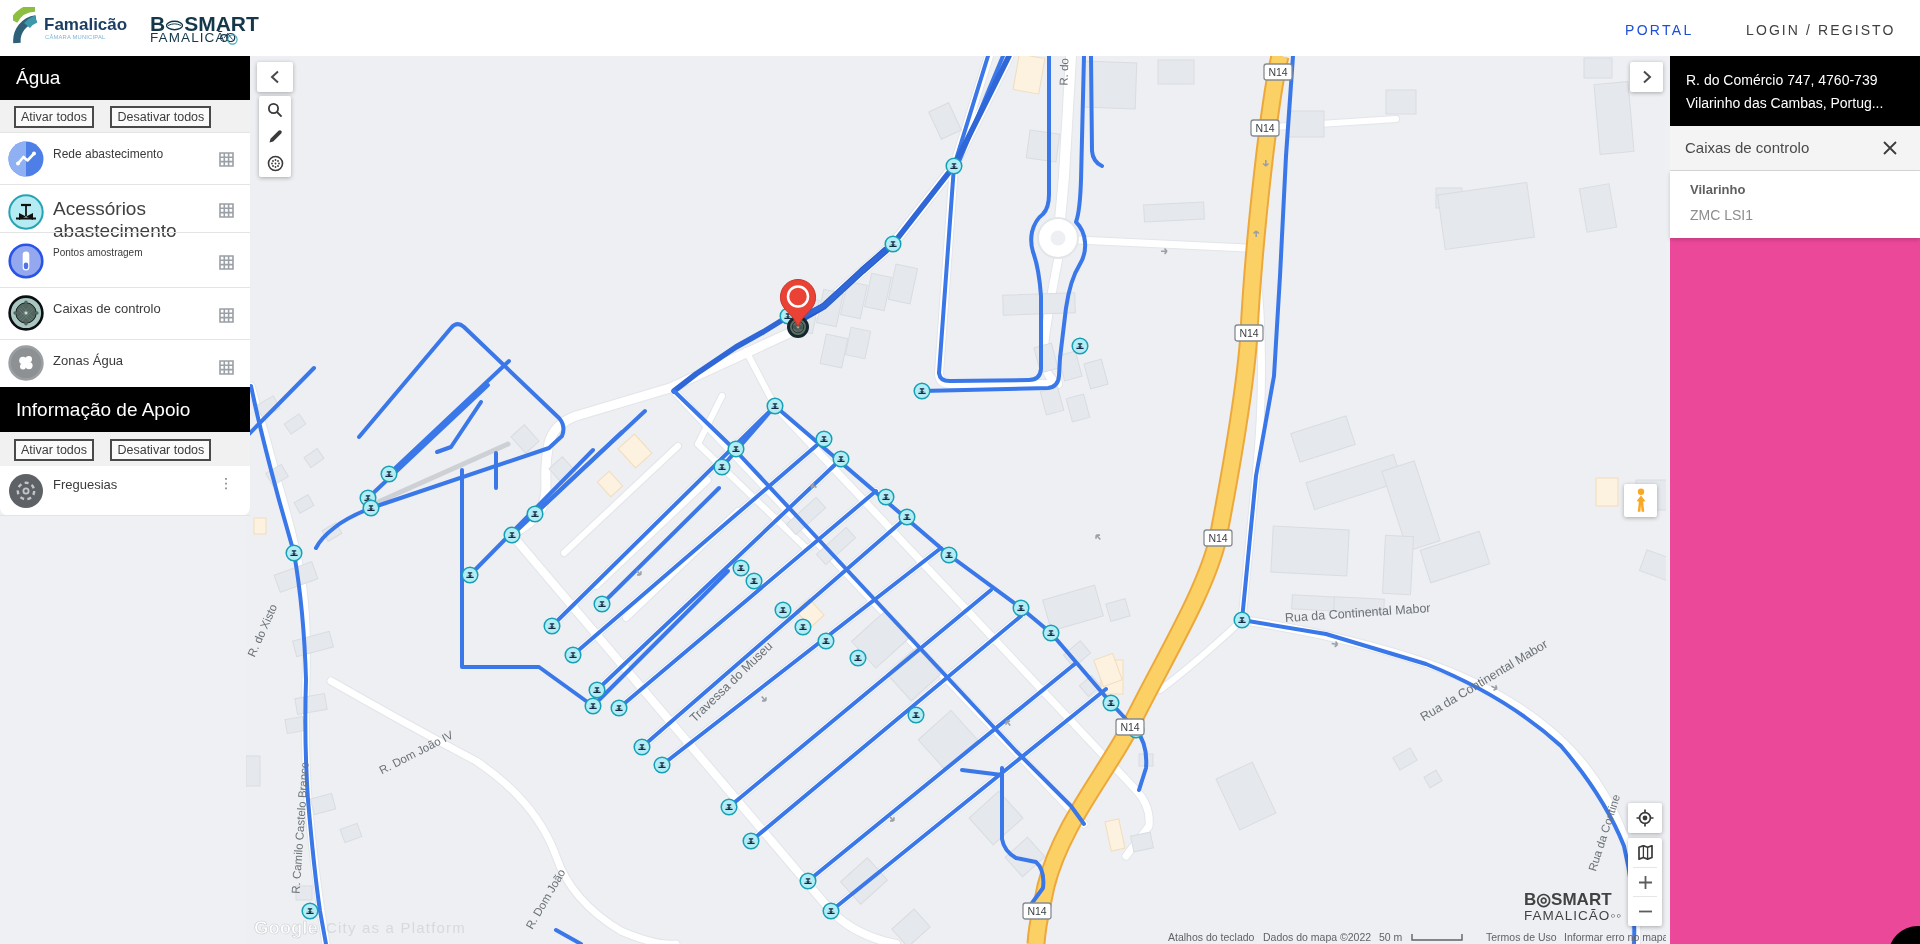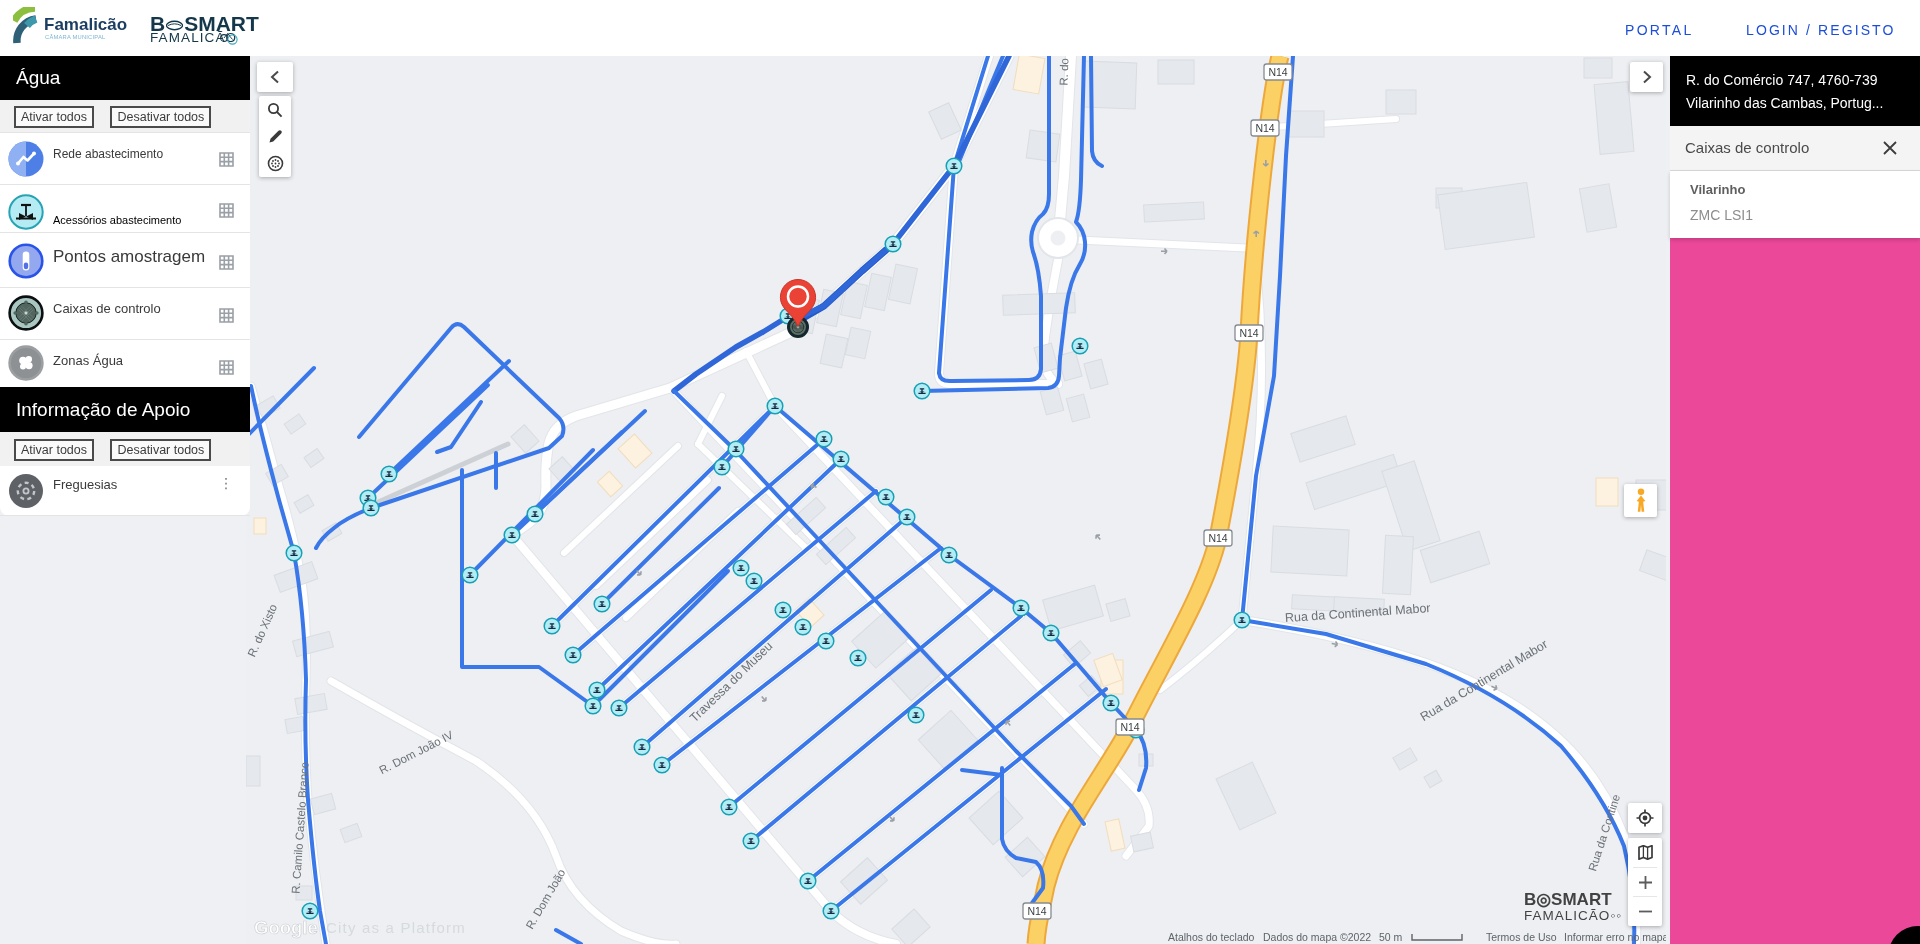--- a/index.html
+++ b/index.html
@@ -32,21 +32,21 @@
       </svg>SMART</div>
   <div class="abs" style="left:150px;top:30px;font-size:13.5px;color:#14384a;letter-spacing:1.1px;">FAMALICÃO</div>
   <svg class="abs" style="left:219px;top:30px" width="20" height="16" viewBox="0 0 20 16">
       <circle cx="5" cy="8" r="3.4" fill="none" stroke="#14384a" stroke-width="1.1"></circle>
       <circle cx="13.5" cy="9.5" r="4.6" fill="none" stroke="#3aa9bd" stroke-width="1.1"></circle>
       <path d="M5,8 L8.5,3.5 L13.5,9.5" fill="none" stroke="#14384a" stroke-width="0.9"></path>
     </svg>
 
   <div class="abs" style="left:1625px;top:22px;font-size:14px;color:#1d4ed8;letter-spacing:2.3px;">PORTAL</div>
 
-  <div class="abs" style="left:1746px;top:22px;font-size:14px;color:#1d4ed8;letter-spacing:2.1px;">LOGIN / REGISTO</div>
+  <div class="abs" style="left:1746px;top:22px;font-size:14px;color:#404040;letter-spacing:2.1px;">LOGIN / REGISTO</div>
 </div>
 
 <div id="sidebar">
 
   <div class="blackbar" style="height:44px;line-height:44px;padding-left:16px;font-size:19px;">Água</div>
 
   <div style="background:#f1f1f1;height:32px;padding:6px 0 0 14px;">
     <span style="display:inline-block;border:2px solid #4a4a4a;background:#fafafa;color:#3c3c3c;font-size:12.5px;padding:2px 5px;">Ativar todos</span>
     <span style="display:inline-block;border:2px solid #4a4a4a;background:#fafafa;color:#3c3c3c;font-size:12.5px;padding:2px 5px;margin-left:12px;">Desativar todos</span>
   </div>
@@ -66,33 +66,33 @@
   </div>
 
   <div style="height:48px;border-top:1px solid #e4e4e4;position:relative;">
     <svg class="abs" style="left:8px;top:9px" width="36" height="36" viewBox="0 0 36 36">
       <circle cx="18" cy="18" r="16.7" fill="#b5ecf4" stroke="#27a3b4" stroke-width="2"></circle>
       <path d="M8,24.5 H28" stroke="#111" stroke-width="2"></path>
       <path d="M11,19 L18,22.5 L11,26 Z M25,19 L18,22.5 L25,26 Z" fill="#111"></path>
       <path d="M18,22 V11.5" stroke="#111" stroke-width="1.8"></path>
       <path d="M13,11 H23" stroke="#111" stroke-width="2.2"></path>
     </svg>
-    <span class="abs" style="left:53px;top:29px;font-size:11px;color:#000000;">Acessórios abastecimento</span>
+    <span class="abs" style="left:53px;top:13px;font-size:19px;color:#404040;">Acessórios abastecimento</span>
     <svg class="abs" style="left:219px;top:18px" width="15" height="15" viewBox="0 0 15 15">
         <path d="M1,1 H14 V14 H1 Z M1,5.3 H14 M1,9.6 H14 M5.3,1 V14 M9.6,1 V14" fill="none" stroke="#9aa0a6" stroke-width="1.6"></path>
       </svg>
   </div>
 
   <div style="height:55px;border-top:1px solid #e4e4e4;position:relative;">
     <svg class="abs" style="left:8px;top:10px" width="36" height="36" viewBox="0 0 36 36">
       <circle cx="18" cy="18" r="16.3" fill="#93a8ef" stroke="#2a53e8" stroke-width="2.6"></circle>
       <rect x="14.7" y="8.5" width="6.6" height="19" rx="3.3" fill="#fff"></rect>
       <rect x="15.8" y="19.5" width="4.4" height="6.8" rx="2.2" fill="#5271e8"></rect>
     </svg>
-    <span class="abs" style="left:53px;top:14px;font-size:17px;color:#3a3a3a;">Pontos amostragem</span>
+    <span class="abs" style="left:53px;top:14px;font-size:10px;color:#3a3a3a;">Pontos amostragem</span>
     <svg class="abs" style="left:219px;top:22px" width="15" height="15" viewBox="0 0 15 15">
         <path d="M1,1 H14 V14 H1 Z M1,5.3 H14 M1,9.6 H14 M5.3,1 V14 M9.6,1 V14" fill="none" stroke="#9aa0a6" stroke-width="1.6"></path>
       </svg>
   </div>
 
   <div style="height:52px;border-top:1px solid #e4e4e4;position:relative;">
     <svg class="abs" style="left:8px;top:7px" width="36" height="36" viewBox="0 0 36 36">
       <circle cx="18" cy="18" r="16.4" fill="#a9c6c0" stroke="#0c0f12" stroke-width="2.6"></circle>
       <circle cx="18" cy="18" r="10.2" fill="#53655f" stroke="#17211f" stroke-width="1"></circle>
       <path d="M12,13 L24,25 M14,11.4 L25.4,22.8 M10.6,14.6 L22,26 M24,13 L12,25 M22,11.4 L10.6,22.8 M25.4,14.6 L14,26" stroke="#6f837c" stroke-width=".7"></path>

